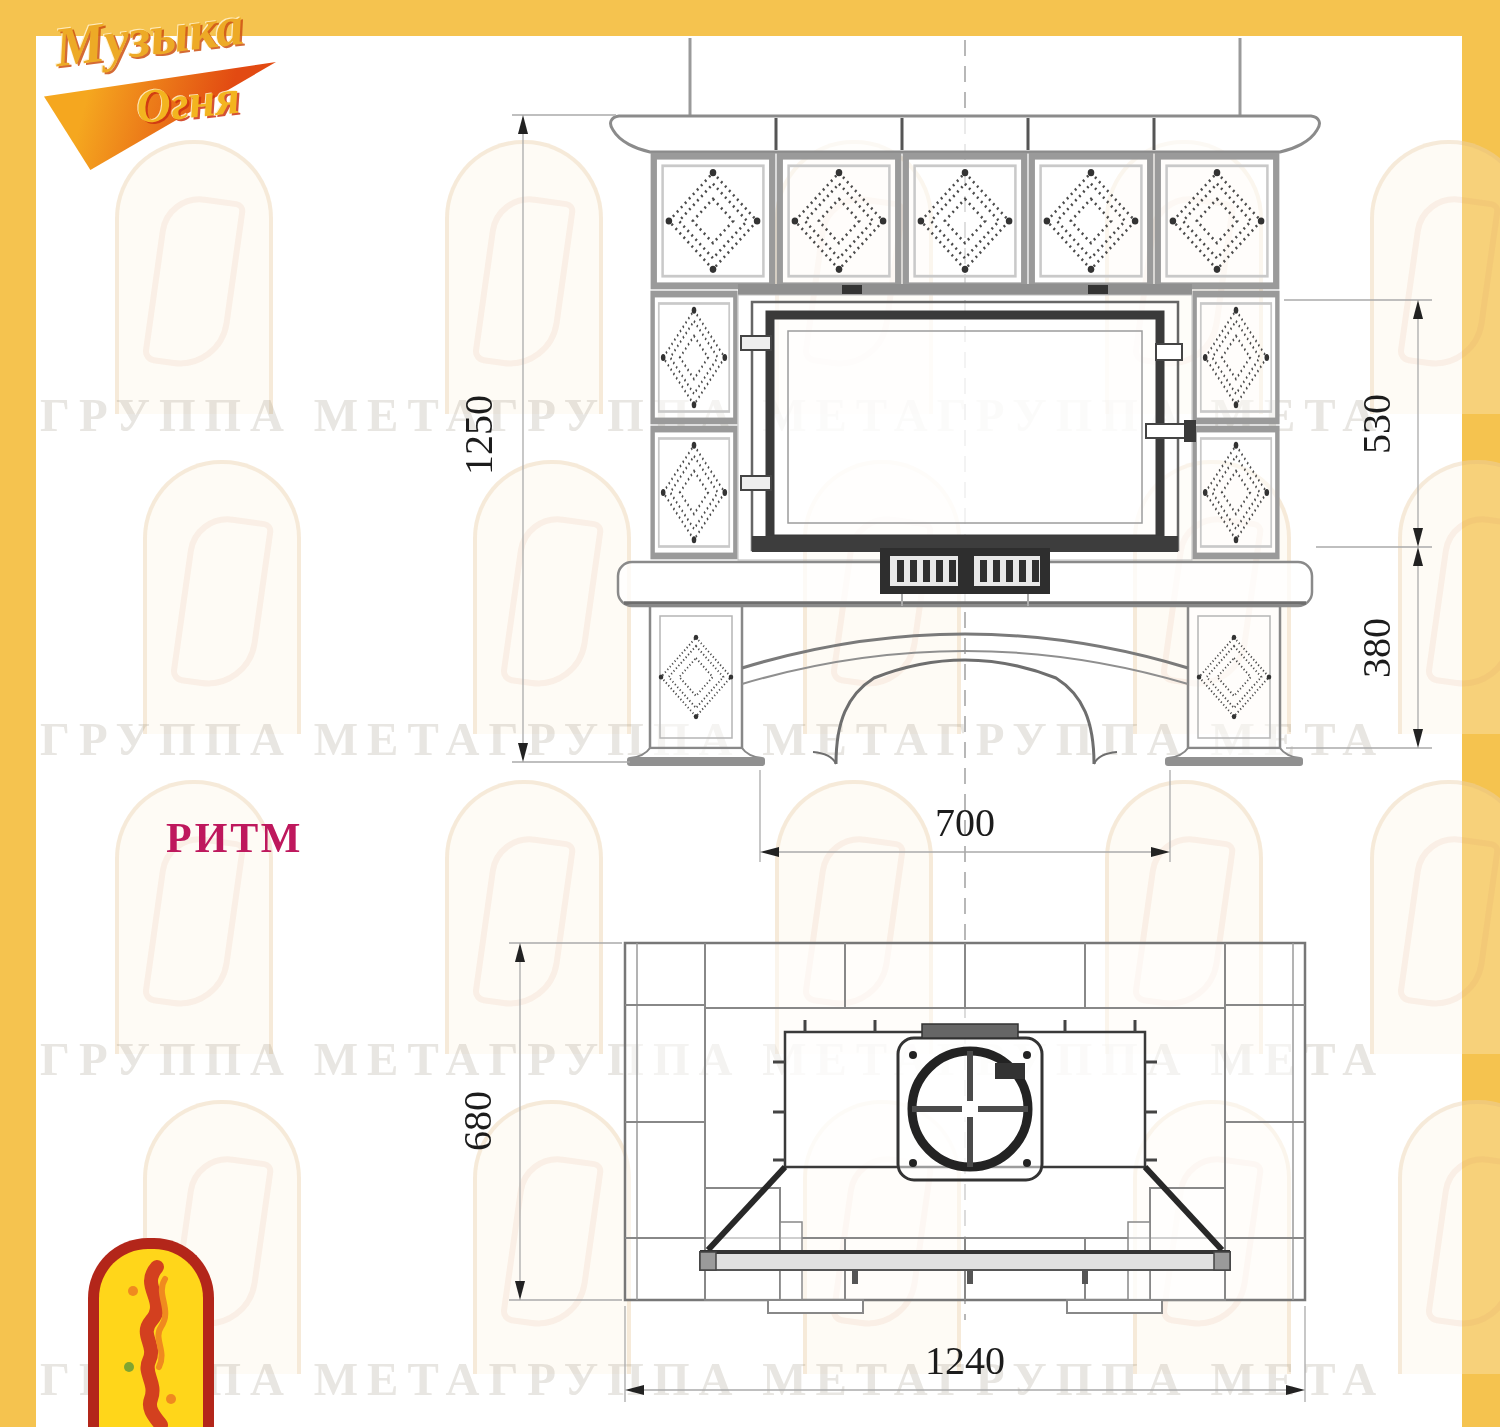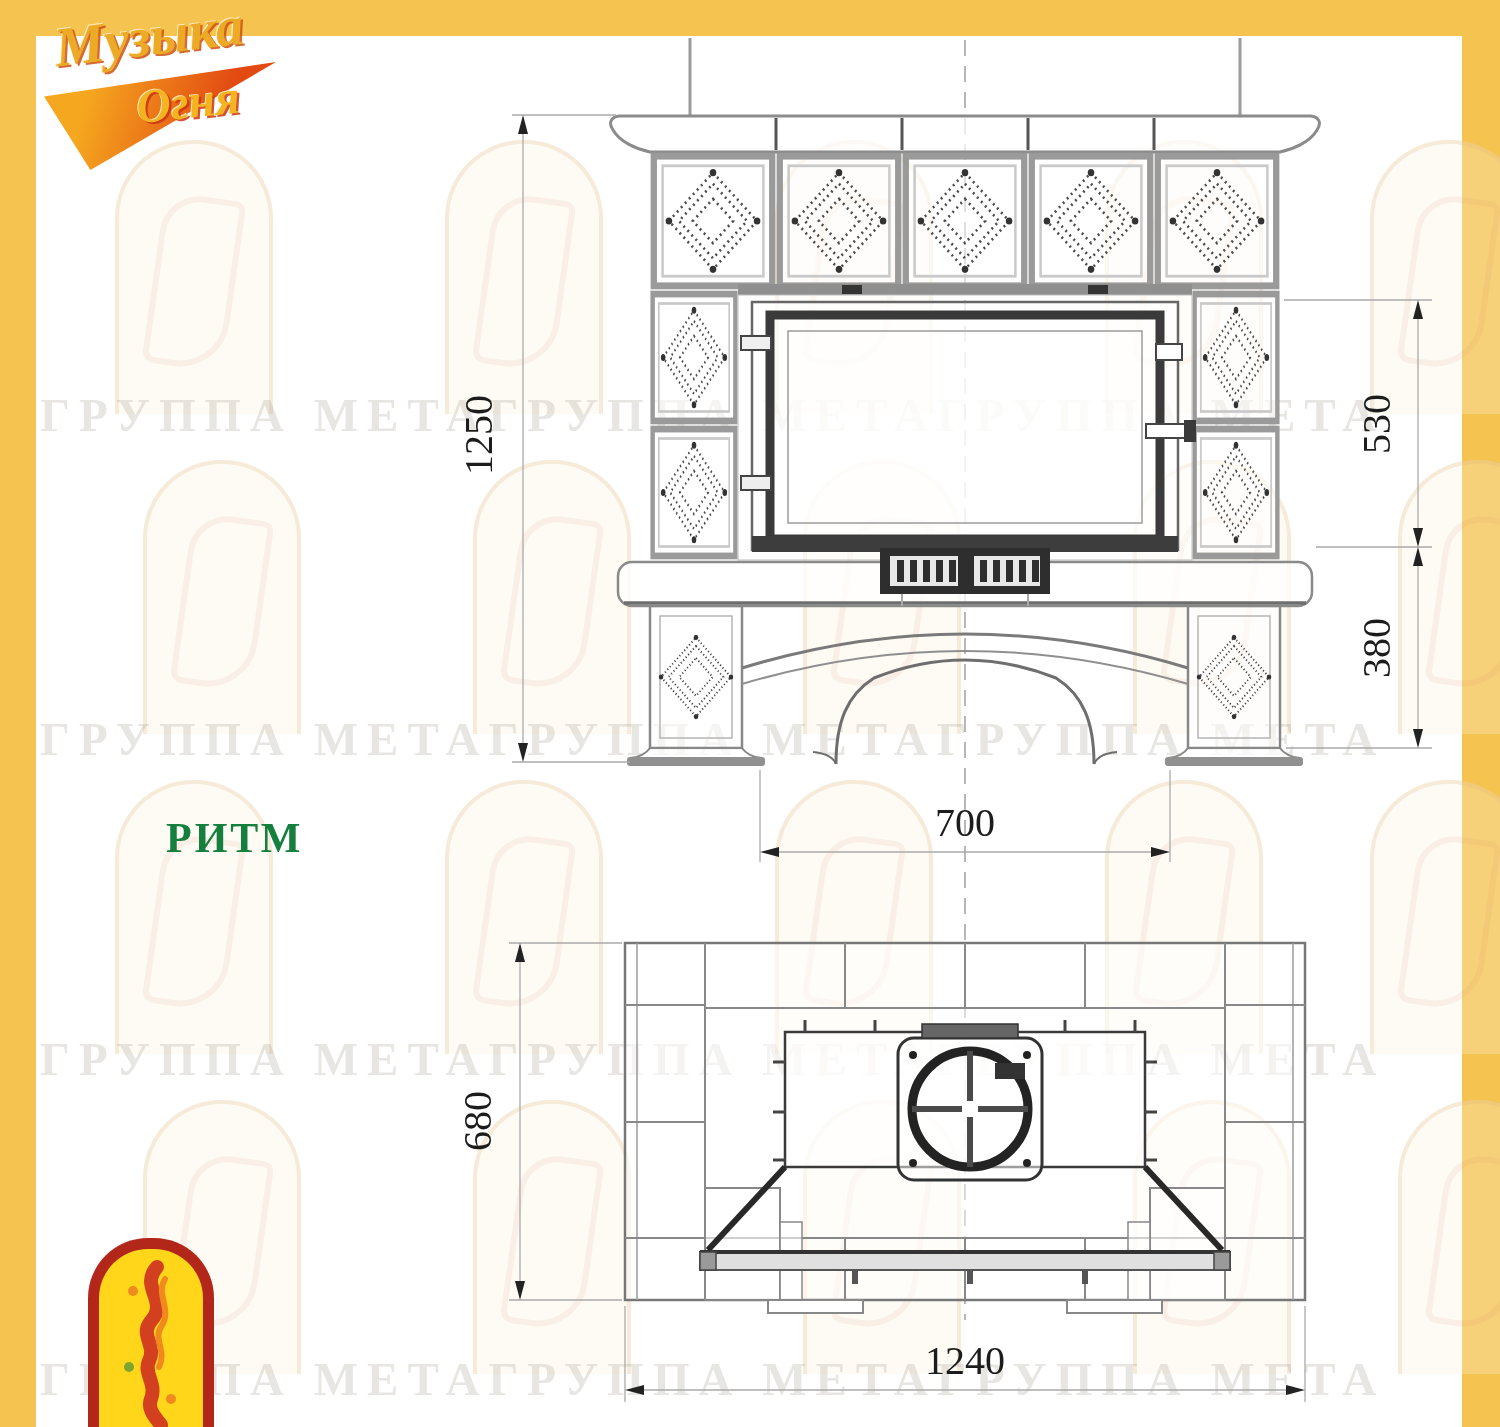--- a/index.html
+++ b/index.html
@@ -28,21 +28,21 @@
         background:linear-gradient(105deg,#F5A71F 20%,#E24A12 75%);
         clip-path:polygon(0 32%,100% 0,20% 100%);}
   .logo-w1{position:absolute;left:36px;top:4px;font-style:italic;font-weight:bold;
         font-size:56px;color:#EDAA26;transform:rotate(-7deg);
         text-shadow:2px 2px 0 rgba(205,80,18,.85),-1px -1px 0 rgba(255,240,200,.9);}
   .logo-w2{position:absolute;left:118px;top:74px;font-style:italic;font-weight:bold;
         font-size:48px;color:#F3B41F;transform:rotate(-6deg);
         text-shadow:2px 2px 0 rgba(205,50,18,.85),-1px -1px 0 rgba(255,240,200,.9);}
   
   .model-title{position:absolute;left:166px;top:814px;font-weight:bold;font-size:42px;
-        letter-spacing:3px;color:#15803d;}
+        letter-spacing:3px;color:#be185d;}
   
   svg.drawing{position:absolute;left:0;top:0;}
   .dimtxt{font-family:"Liberation Serif", serif;font-size:40px;fill:#1c1c1c;}
   
   .emblem{position:absolute;left:88px;top:1238px;width:104px;height:200px;
         background:#FFD61A;border:11px solid #B3261A;border-bottom:none;
         border-radius:60px 60px 0 0;}
 </style>
 </head>
 <body>

